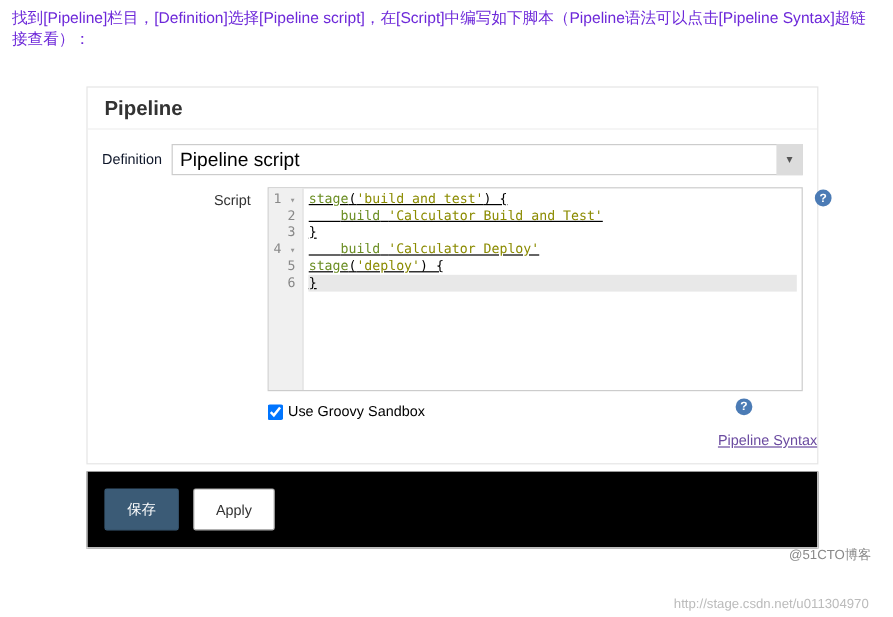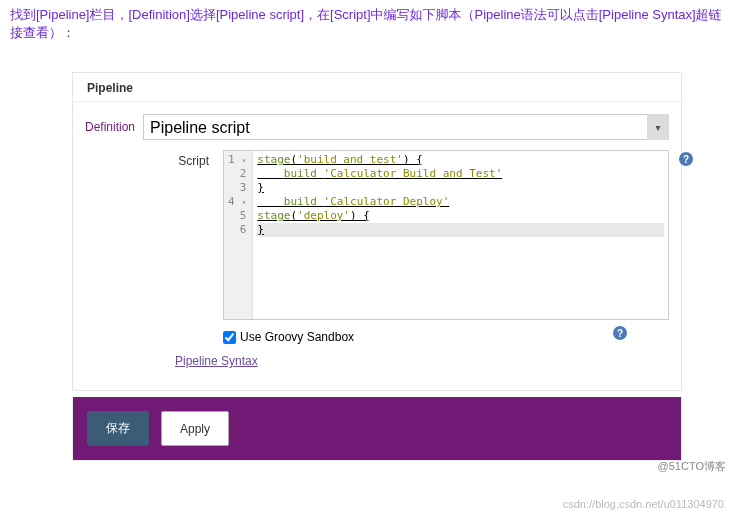--- a/index.html
+++ b/index.html
@@ -1,43 +1,43 @@
 <!DOCTYPE html>
 <html><head>
   <meta charset="utf-8">
   <style>
     * { box-sizing: border-box; margin: 0; padding: 0; }
     body { font-family: Arial, "Microsoft YaHei", sans-serif; font-size: 12px; background: #fff; width: 744px; }
     .intro { padding: 6px 10px; color: #6d28d9; font-size: 13px; }
     .panel { margin: 24px 0 0 72px; width: 610px; border: 1px solid #e5e5e5; background: #fff; }
-    .panel-header { padding: 8px 14px 6px; font-size: 12px; font-weight: bold; color: #333; border-bottom: 1px solid #eee; }
+    .panel-header { padding: 8px 14px 6px; font-size: 17px; font-weight: bold; color: #333; border-bottom: 1px solid #eee; }
     .row { display: flex; padding: 12px 12px 4px; align-items: center; }
-    .row-label { width: 58px; color: #701a75; font-size: 12px; text-align: right; padding-right: 10px; }
+    .row-label { width: 58px; color: #0f172a; font-size: 12px; text-align: right; padding-right: 10px; }
     .select-wrap { flex: 1; position: relative; }
     select.def-select { width: 100%; height: 26px; font-size: 16px; padding: 2px 6px; border: 1px solid #ccc; background: #fff; appearance: none; }
     .sel-arrow { position: absolute; right: 0; top: 0; width: 22px; height: 26px; background: #dcdcdc; display: flex; align-items: center; justify-content: center; pointer-events: none; color: #555; font-size: 10px; }
     .script-row { display: flex; padding: 6px 12px 0 0; }
     .script-label { width: 150px; text-align: right; padding-right: 14px; padding-top: 4px; color: #333; font-size: 12px; }
     .editor-area { flex: 1; position: relative; }
     .editor { border: 1px solid #ccc; background: #fff; font-family: Consolas, monospace; font-size: 11px; height: 170px; display: flex; }
     .gutter { background: #f0f0f0; color: #888; text-align: right; padding: 2px 6px 2px 4px; user-select: none; border-right: 1px solid #e0e0e0; }
     .gutter div { height: 14px; line-height: 14px; white-space: nowrap; }
     .code { flex: 1; padding: 2px 4px; }
     .code .ln { height: 14px; line-height: 14px; white-space: pre; text-decoration: underline; }
     .ln.current { background: #e8e8e8; }
     .kw { color: #6b8e23; }
     .str { color: #8b8b00; }
     .fold { font-size: 8px; color: #999; margin-left: 2px; }
     .help-icon { position: absolute; right: -24px; top: 2px; width: 14px; height: 14px; border-radius: 50%; background: #4b7bb5; color: #fff; font-size: 10px; font-weight: bold; display: flex; align-items: center; justify-content: center; cursor: pointer; }
     .help-icon2 { right: -24px; top: -4px; }
     .sandbox-row { display:flex; margin: 10px 0 10px 150px; align-items:flex-end; position:relative; }
     .sandbox-row input { margin-right: 4px; }
-    .syntax-row { margin: 4px 0 22px 102px; }
+    .syntax-row { margin: 4px 0 12px 102px; text-align: right; }
     .syntax-link { color: #6b4ba0; text-decoration: underline; font-size: 12px; cursor: pointer; }
-    .button-bar { margin: 6px 0 0 72px; width: 610px; background: #701a75; border: 1px solid #eee; border-top: none; padding: 14px; display: flex; gap: 12px; }
+    .button-bar { margin: 6px 0 0 72px; width: 610px; background: #000000; border: 1px solid #eee; border-top: none; padding: 14px; display: flex; gap: 12px; }
     .btn { padding: 8px 18px; font-size: 12px; border: 1px solid #aaa; cursor: pointer; border-radius: 2px; }
     .btn-primary { background: #3b5b76; color: #fff; border-color: #3b5b76; }
     .btn-default { background: #fff; color: #333; }
     .watermark { position: absolute; right: 20px; bottom: 4px; color: #bbb; font-size: 11px; pointer-events: none; }
     .watermark-overlay { color: #888; margin-top: -2px; text-align: right; margin-right: 18px; font-size: 11px; }
   </style>
 </head>
 <body>
 
 <div class="intro">找到[Pipeline]栏目，[Definition]选择[Pipeline script]，在[Script]中编写如下脚本（Pipeline语法可以点击[Pipeline Syntax]超链接查看）：</div>
@@ -87,15 +87,15 @@
   </div>
 
   <div class="syntax-row">
     <a class="syntax-link">Pipeline Syntax</a>
   </div>
 </div>
 
 <div class="button-bar">
   <button class="btn btn-primary">保存</button>
   <button class="btn btn-default">Apply</button>
-  <div class="watermark">csdn://blog.csdn.net/u011304970</div>
+  <div class="watermark">http://stage.csdn.net/u011304970</div>
 </div>
 <div class="watermark-overlay">@51CTO博客</div>
 
 </body></html>

